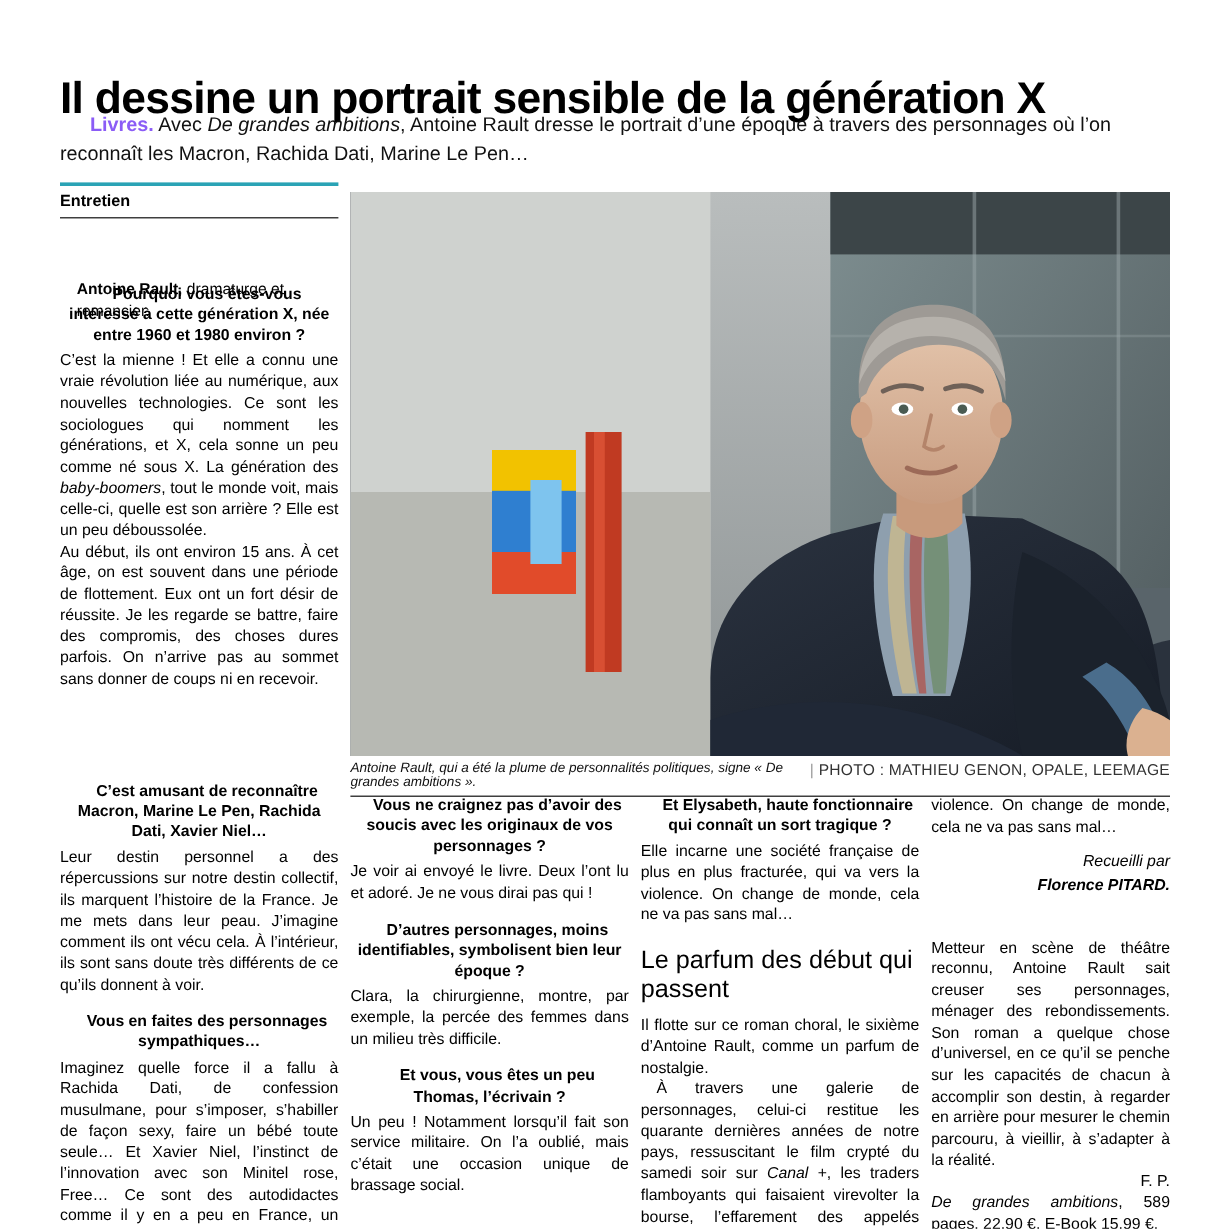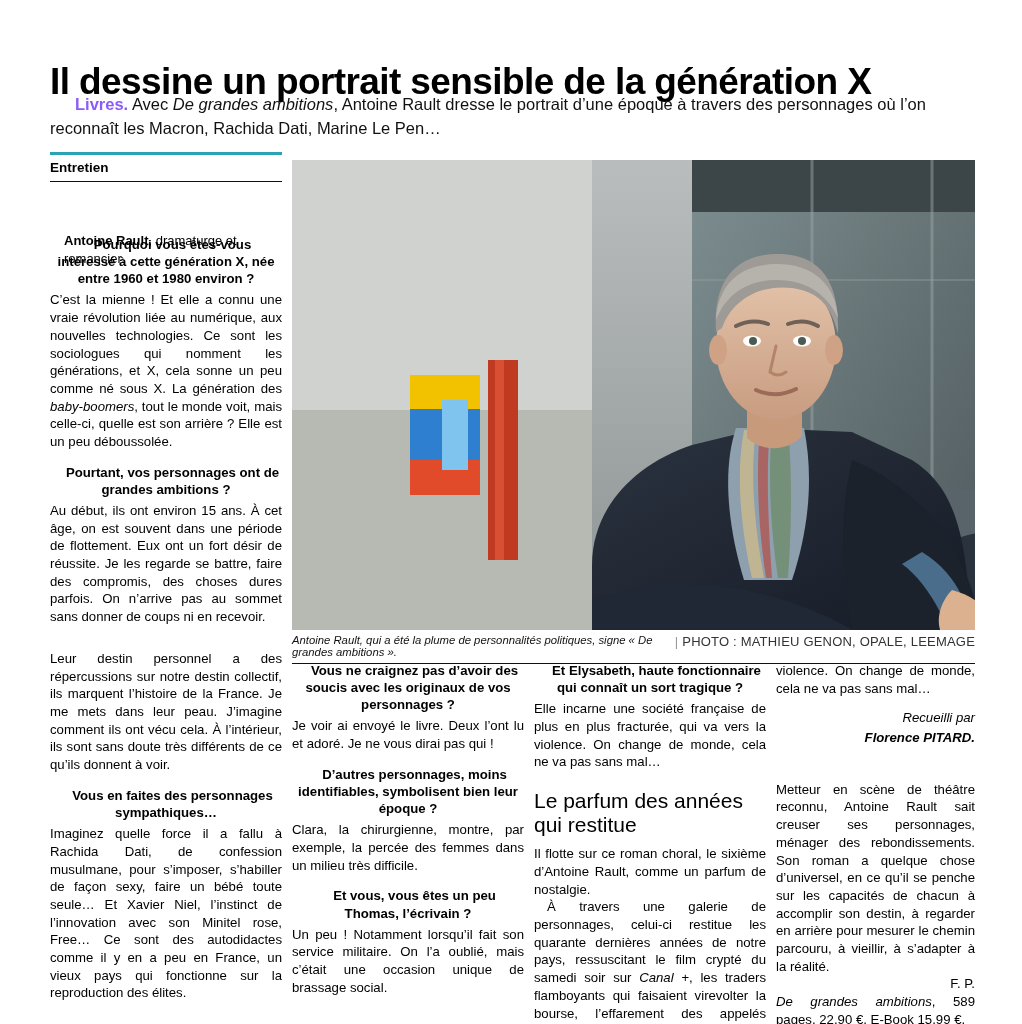--- a/index.html
+++ b/index.html
@@ -193,25 +193,25 @@
 
   <div class="caption">
     <span class="credit"><span class="bar">|</span><span>Photo : Mathieu Genon, Opale, Leemage</span></span>
     <span>Antoine Rault, qui a été la plume de personnalités politiques, signe « De grandes ambitions ».</span>
   </div>
 
   <div class="col" id="col1">
     <p class="q first">Pourquoi vous êtes-vous intéressé à cette génération X, née entre 1960 et 1980 environ ?</p>
     <p><span>C’est la mienne ! Et elle a connu une vraie révolution liée au numérique, aux nouvelles technologies. Ce sont les sociologues qui nomment les générations, et X, cela sonne un peu comme né sous X. La génération des </span><em>baby-boomers</em><span>, tout le monde voit, mais celle-ci, quelle est son arrière ? Elle est un peu déboussolée.</span></p>
 
-    <p class="q">Pourtant, vos personnages ont de grandes ambitions ?</p>
     <p>Au début, ils ont environ 15 ans. À cet âge, on est souvent dans une période de flottement. Eux ont un fort désir de réussite. Je les regarde se battre, faire des compromis, des choses dures parfois. On n’arrive pas au sommet sans donner de coups ni en recevoir.</p>
   </div>
 
   <div class="col" id="col2">
+    <p class="q first">C’est amusant de reconnaître Macron, Marine Le Pen, Rachida Dati, Xavier Niel…</p>
     <p>Leur destin personnel a des répercussions sur notre destin collectif, ils marquent l’histoire de la France. Je me mets dans leur peau. J’imagine comment ils ont vécu cela. À l’intérieur, ils sont sans doute très différents de ce qu’ils donnent à voir.</p>
 
     <p class="q">Vous en faites des personnages sympathiques…</p>
     <p>Imaginez quelle force il a fallu à Rachida Dati, de confession musulmane, pour s’imposer, s’habiller de façon sexy, faire un bébé toute seule… Et Xavier Niel, l’instinct de l’innovation avec son Minitel rose, Free… Ce sont des autodidactes comme il y en a peu en France, un vieux pays qui fonctionne sur la reproduction des élites.</p>
   </div>
 
   <div class="col" id="col3">
     <p class="q first">Vous ne craignez pas d’avoir des soucis avec les originaux de vos personnages ?</p>
     <p>Je voir ai envoyé le livre. Deux l’ont lu et adoré. Je ne vous dirai pas qui !</p>
 
@@ -219,21 +219,21 @@
     <p>Clara, la chirurgienne, montre, par exemple, la percée des femmes dans un milieu très difficile.</p>
 
     <p class="q">Et vous, vous êtes un peu Thomas, l’écrivain ?</p>
     <p>Un peu ! Notamment lorsqu’il fait son service militaire. On l’a oublié, mais c’était une occasion unique de brassage social.</p>
   </div>
 
   <div class="col" id="col4">
     <p class="q first">Et Elysabeth, haute fonctionnaire qui connaît un sort tragique ?</p>
     <p>Elle incarne une société française de plus en plus fracturée, qui va vers la violence. On change de monde, cela ne va pas sans mal…</p>
 
-    <h2 class="subhead">Le parfum des années qui restitue</h2>
+    <h2 class="subhead">Le parfum des début qui passent</h2>
 
     <p>Il flotte sur ce roman choral, le sixième d’Antoine Rault, comme un parfum de nostalgie.</p>
     <p class="ind"><span>À travers une galerie de personnages, celui-ci restitue les quarante dernières années de notre pays, ressuscitant le film crypté du samedi soir sur </span><em>Canal +</em><span>, les traders flamboyants qui faisaient virevolter la bourse, l’effarement des appelés confrontés aux spécificités de la vie militaire (une scène, notamment, est à pleurer de rire).</span></p>
 
   </div>
 
   <div class="col" id="col5">
     <p>violence. On change de monde, cela ne va pas sans mal…</p>
     <p class="sig">Recueilli par</p>
     <p class="sig2">Florence PITARD.</p>

